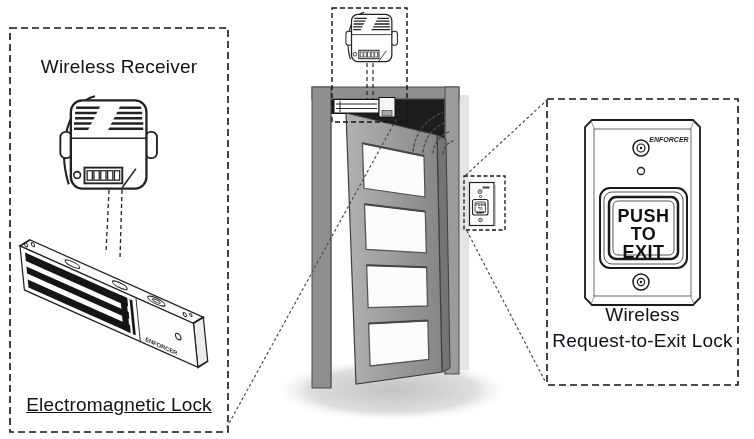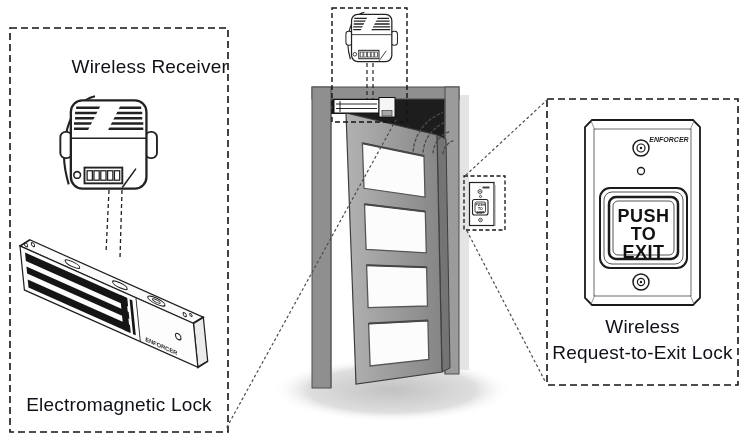--- a/index.html
+++ b/index.html
@@ -12,23 +12,23 @@
   }
   .stage svg{position:absolute;left:0;top:0;}
   .caption{
     position:absolute;
     text-align:center;
     color:#101018;
     font-size:19px;
     line-height:24px;
     letter-spacing:0.2px;
   }
-  .cap-left-title{left:10px;top:55px;width:218px;text-align:right;}
-  .cap-left-lock{left:10px;top:393px;width:218px;}
-  .cap-right{left:547px;top:314px;width:191px;line-height:26px;}
+  .cap-left-title{left:10px;top:55px;width:218px;}
+  .cap-left-lock{left:10px;top:393px;width:218px;text-decoration:underline;}
+  .cap-right{left:547px;top:302px;width:191px;line-height:26px;}
   svg text{font-family:"Liberation Sans", sans-serif;}
   .brand{font-style:italic;font-weight:bold;}
 </style>
 </head>
 <body>
 
 <div class="stage">
 
 <svg width="754" height="439" viewBox="0 0 754 439">
   <defs>

